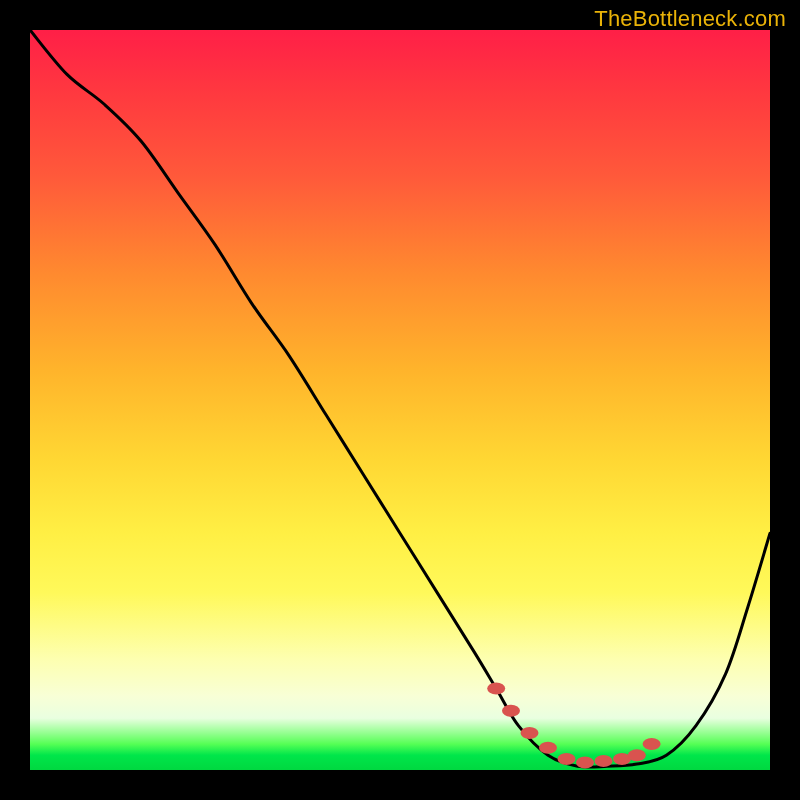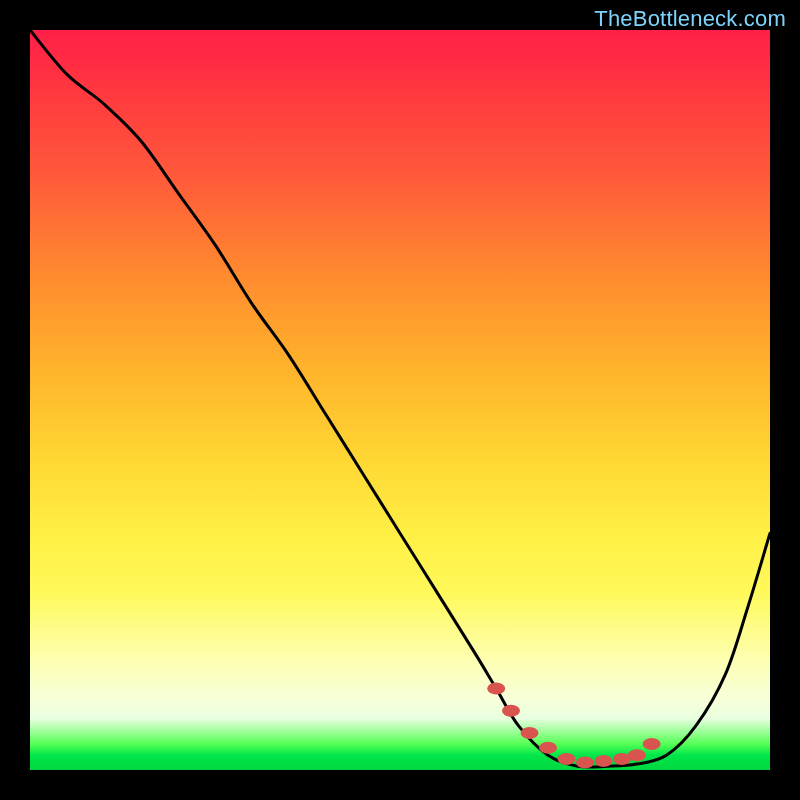--- a/index.html
+++ b/index.html
@@ -37,21 +37,21 @@
       #e9ffe0 93%,
       #55ff55 96.5%,
       #00e64a 98%,
       #00d840 100%
     );
   }
   .attribution {
     position: absolute;
     top: 6px;
     right: 14px;
-    color: #7dd3fc;
+    color: #eab308;
     font-size: 22px;
     font-weight: 400;
     letter-spacing: 0.2px;
     user-select: none;
   }
   svg.curve {
     position: absolute;
     left: 0;
     top: 0;
     width: 740px;

